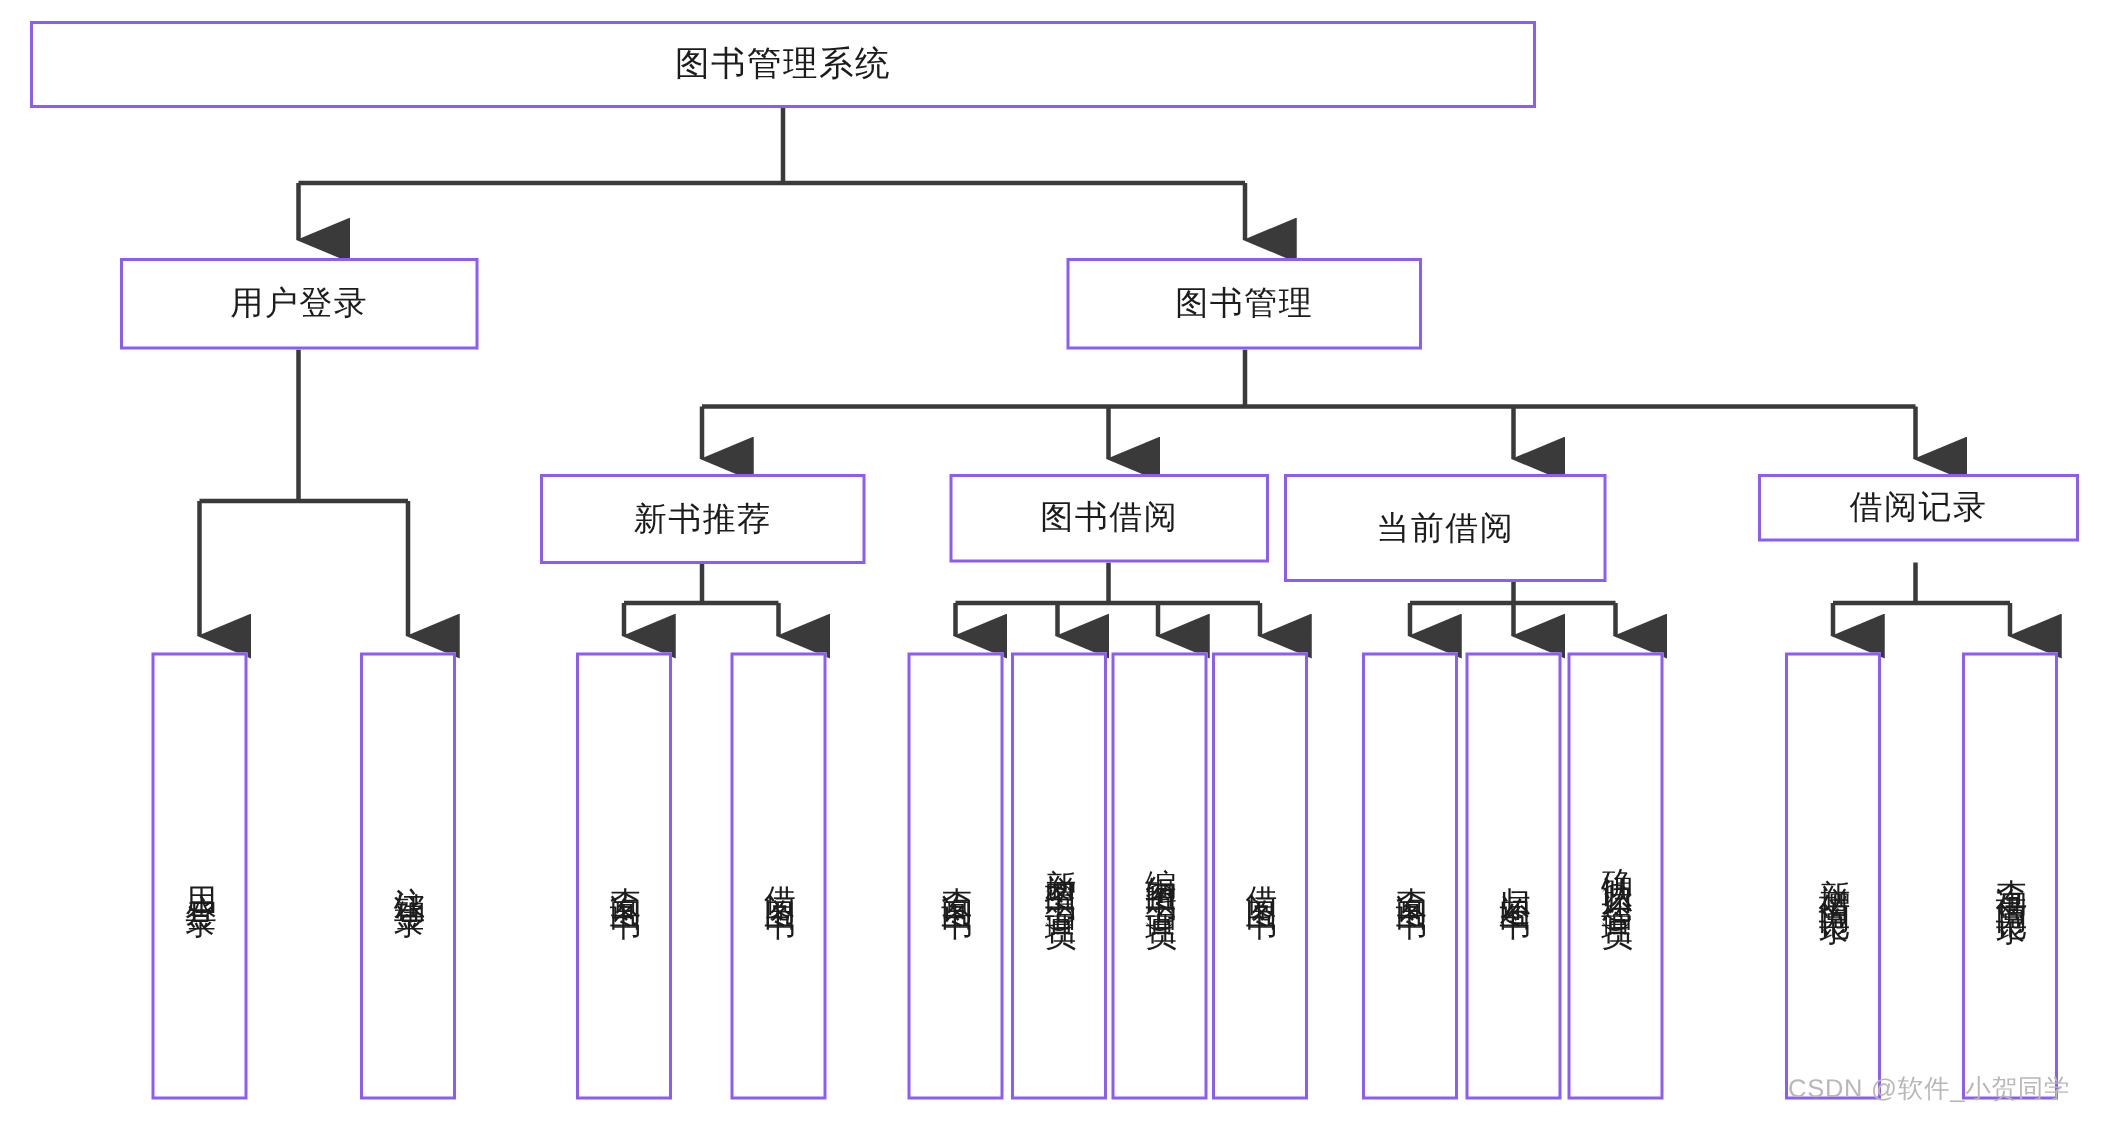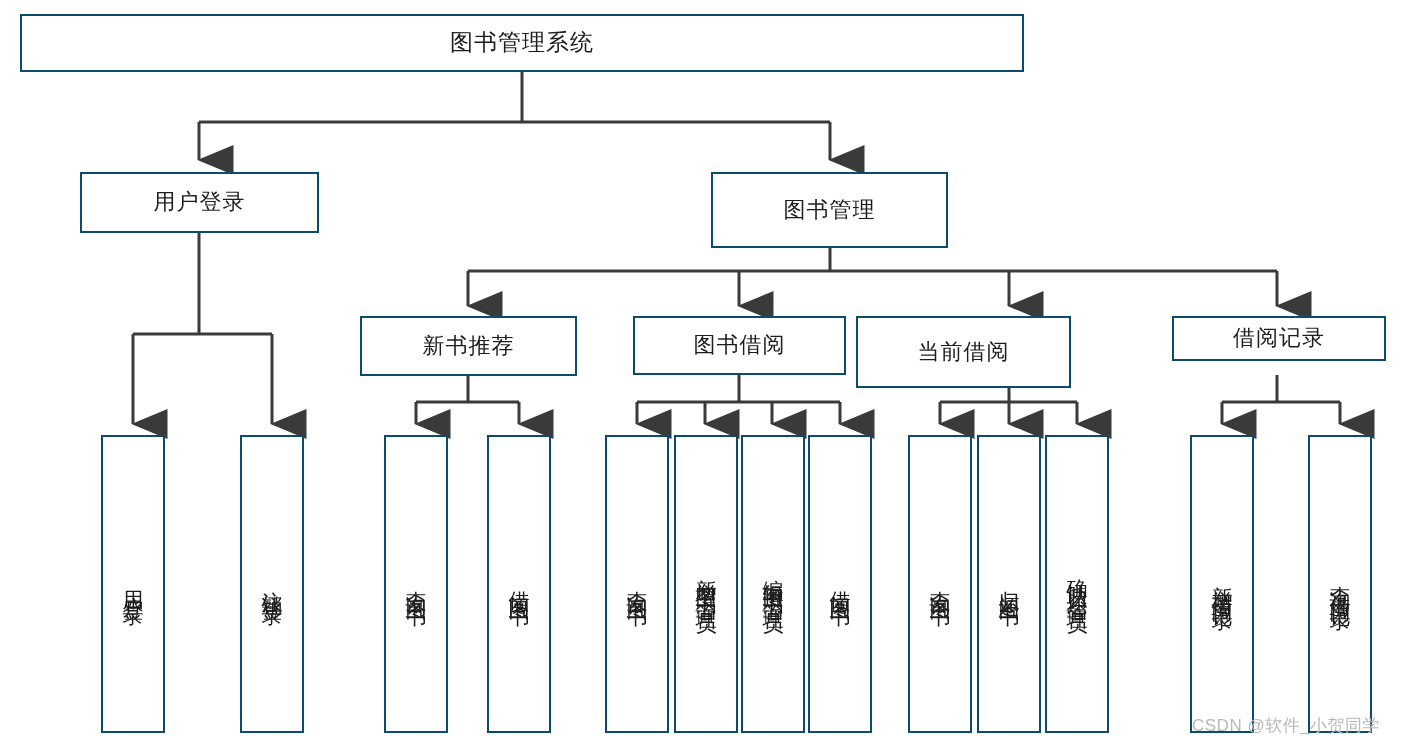--- a/index.html
+++ b/index.html
@@ -23,21 +23,21 @@
     left: 0;
     top: 0;
     width: 1405px;
     height: 747px;
     pointer-events: none;
   }
   .node {
     position: absolute;
     box-sizing: border-box;
     background: #ffffff;
-    border: 2px solid #0c4a6e;
+    border: 2px solid #8b5cf6;
     display: flex;
     align-items: center;
     justify-content: center;
     text-align: center;
     color: #1c1c1c;
     z-index: 2;
   }
   .node.h {
     font-size: 22px;
     line-height: 1.2;
@@ -124,21 +124,21 @@
   </svg>
 
   <div class="node h root" style="left:20px; top:14px; width:1004px; height:58px;">
     <span>图书管理系统</span>
   </div>
 
   <div class="node h" style="left:80px; top:172px; width:239px; height:61px;">
     <span>用户登录</span>
   </div>
 
-  <div class="node h" style="left:711px; top:172px; width:237px; height:76px;">
+  <div class="node h" style="left:711px; top:172px; width:237px; height:61px;">
     <span>图书管理</span>
   </div>
 
   <div class="node h" style="left:360px; top:316px; width:217px; height:60px;">
     <span>新书推荐</span>
   </div>
 
   <div class="node h" style="left:633px; top:316px; width:213px; height:59px;justify-content:center;">
     <span>图书借阅</span>
   </div>

